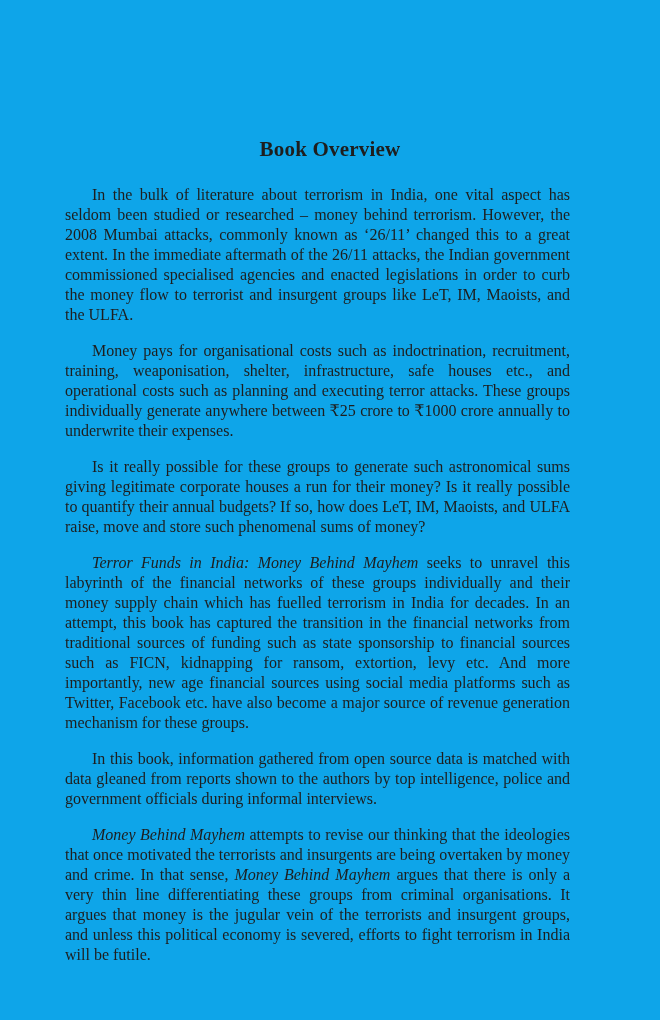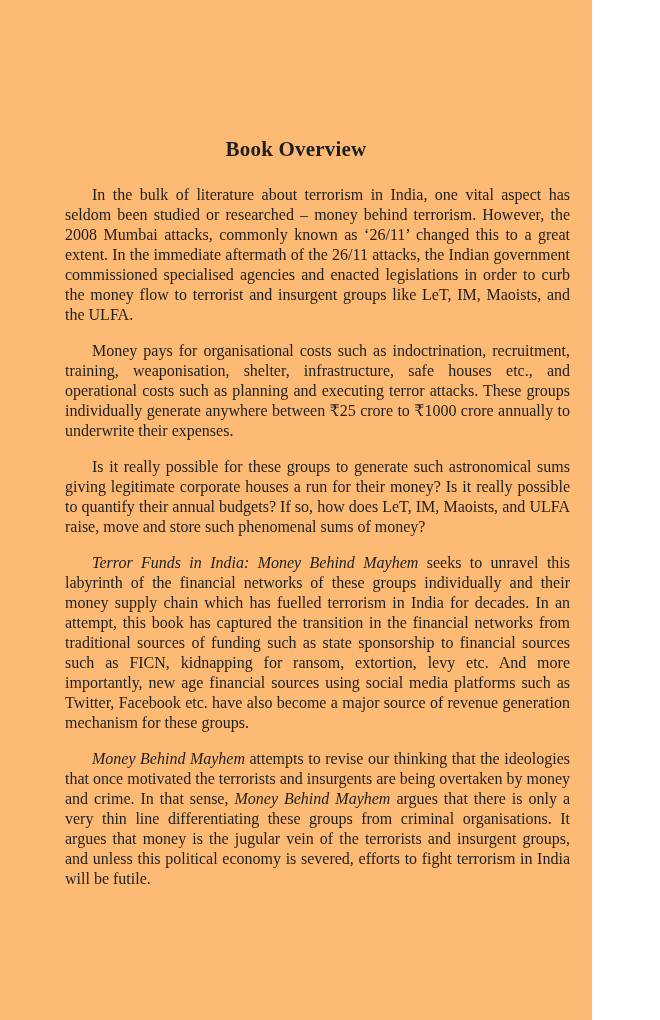--- a/index.html
+++ b/index.html
@@ -7,23 +7,23 @@
     padding: 0;
     background: #ffffff;
   }
   body {
     width: 660px;
     height: 1020px;
     overflow: hidden;
   }
   .page {
     box-sizing: border-box;
-    width: 592px;
+    width: 660px;
     height: 1020px;
-    background: #fdba74;
+    background: #0ea5e9;
     padding: 136px 90px 0 65px;
     color: #1e1e1e;
     font-family: "Liberation Serif", "DejaVu Serif", serif;
     -webkit-font-smoothing: antialiased;
   }
   .title {
     font-size: 21px;
     line-height: 26px;
     font-weight: bold;
     text-align: center;
@@ -48,15 +48,16 @@
 </head>
 <body>
 
 <div class="page">
   <h1 class="title">Book Overview</h1>
   <div class="content">
       <p class="para"><span>In the bulk of literature about terrorism in India, one vital aspect has seldom been studied or researched – money behind terrorism. However, the 2008 Mumbai attacks, commonly known as ‘26/11’ changed this to a great extent. In the immediate aftermath of the 26/11 attacks, the Indian government commissioned specialised agencies and enacted legislations in order to curb the money flow to terrorist and insurgent groups like LeT, IM, Maoists, and the ULFA.</span></p>
       <p class="para"><span>Money pays for organisational costs such as indoctrination, recruitment, training, weaponisation, shelter, infrastructure, safe houses etc., and operational costs such as planning and executing terror attacks. These groups individually generate anywhere between ₹25 crore to ₹1000 crore annually to underwrite their expenses.</span></p>
       <p class="para"><span>Is it really possible for these groups to generate such astronomical sums giving legitimate corporate houses a run for their money? Is it really possible to quantify their annual budgets? If so, how does LeT, IM, Maoists, and ULFA raise, move and store such phenomenal sums of money?</span></p>
       <p class="para"><em>Terror Funds in India: Money Behind Mayhem</em><span> seeks to unravel this labyrinth of the financial networks of these groups individually and their money supply chain which has fuelled terrorism in India for decades. In an attempt, this book has captured the transition in the financial networks from traditional sources of funding such as state sponsorship to financial sources such as FICN, kidnapping for ransom, extortion, levy etc. And more importantly, new age financial sources using social media platforms such as Twitter, Facebook etc. have also become a major source of revenue generation mechanism for these groups.</span></p>
+      <p class="para"><span>In this book, information gathered from open source data is matched with data gleaned from reports shown to the authors by top intelligence, police and government officials during informal interviews.</span></p>
       <p class="para"><em>Money Behind Mayhem</em><span> attempts to revise our thinking that the ideologies that once motivated the terrorists and insurgents are being overtaken by money and crime. In that sense, </span><em>Money Behind Mayhem</em><span> argues that there is only a very thin line differentiating these groups from criminal organisations. It argues that money is the jugular vein of the terrorists and insurgent groups, and unless this political economy is severed, efforts to fight terrorism in India will be futile.</span></p>
     </div>
 </div>
 
 </body></html>

